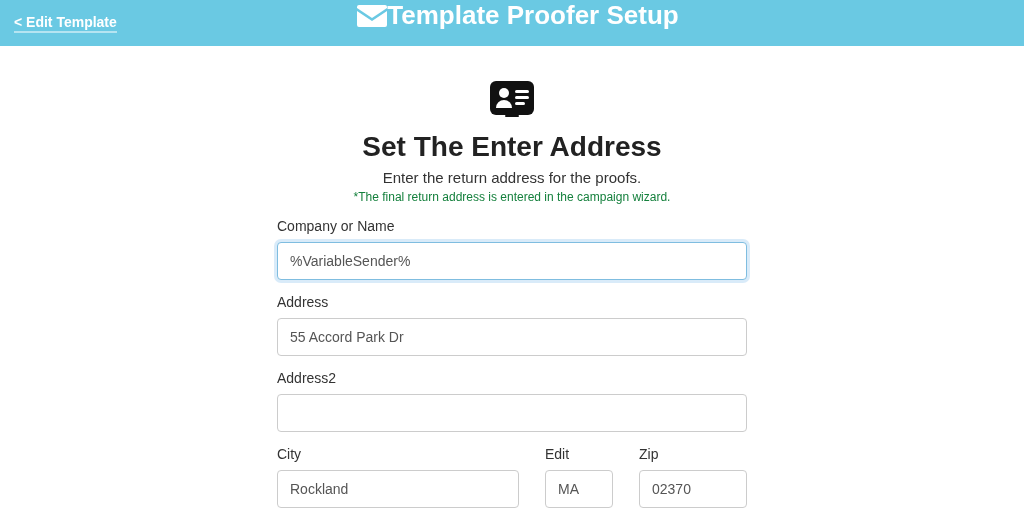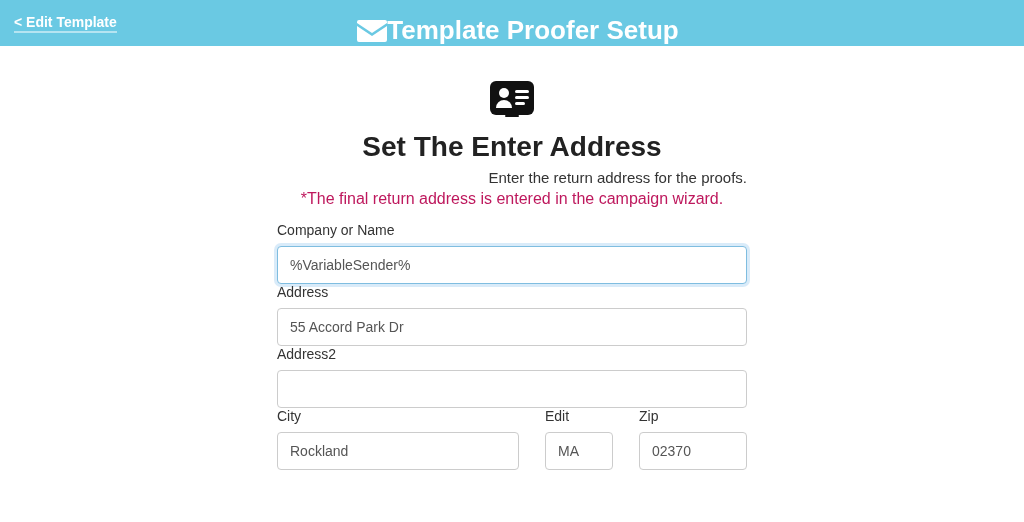--- a/index.html
+++ b/index.html
@@ -12,21 +12,21 @@
     width: 1024px;
     height: 522px;
     overflow: hidden;
   }
   .header {
     background: #6ac9e3;
     height: 46px;
     width: 100%;
     position: relative;
     display: flex;
-    align-items: flex-end;
+    align-items: flex-start;
     justify-content: center;
   }
   .edit-link {
     position: absolute;
     left: 14px;
     top: 50%;
     transform: translateY(-50%);
     color: #fff;
     font-size: 14px;
     font-weight: 600;
@@ -60,31 +60,30 @@
   .big-heading {
     font-size: 28px;
     font-weight: 700;
     color: #222;
     margin: 4px 0 6px 0;
   }
   .sub-text {
     font-size: 15px;
     color: #333;
     margin: 0 0 4px 0;
-    text-align: right;
   }
   .note-text {
-    font-size: 16px;
-    color: #be185d;
+    font-size: 12px;
+    color: #15803d;
     margin: 0 0 14px 0;
   }
   .form {
     text-align: left;
   }
-  .field-group { }
+  .field-group { margin-bottom: 14px; }
   .field-label {
     font-size: 14px;
     color: #333;
     display: block;
     margin-bottom: 8px;
   }
   .text-input {
     width: 100%;
     height: 38px;
     border: 1px solid #ccc;

